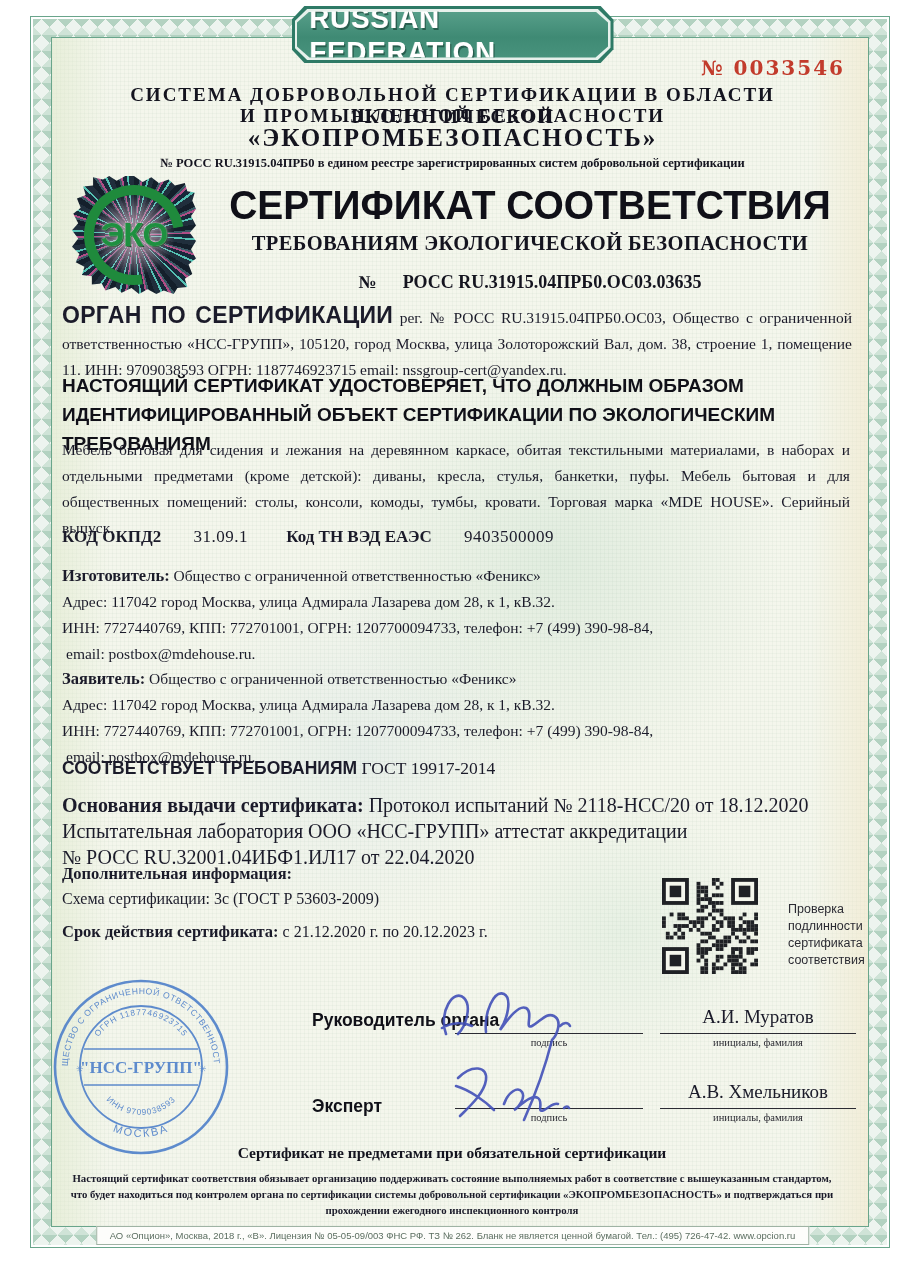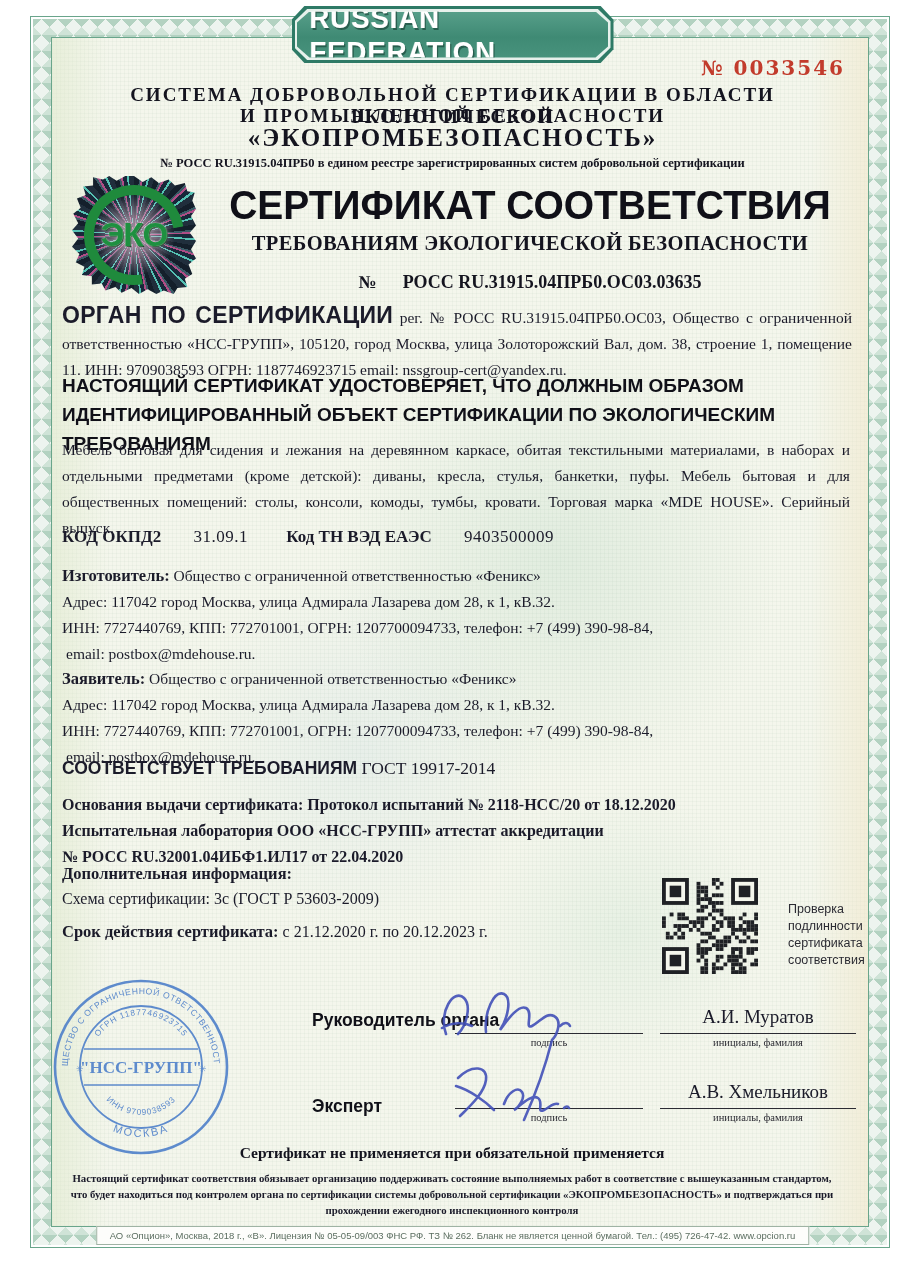--- a/index.html
+++ b/index.html
@@ -79,21 +79,21 @@
     font-size:19px;line-height:29px;color:#101018;}
   .desc{left:62px;top:437px;width:788px;}
   .codes{left:62px;top:527px;width:788px;font-size:17px;}
   .codes .v{margin-right:34px;letter-spacing:.5px;}
   .codes .l1{margin-right:28px;}
   .blk{left:62px;width:788px;font-size:15.5px;line-height:26px;}
   .blk b{font-size:16.5px;}
   .manu{top:563px;}
   .appl{top:666px;}
   .conform{left:62px;top:758px;width:788px;font-size:17.5px;}
-  .basis{left:62px;top:792px;width:788px;font-size:16px;line-height:26px;font-weight:bold;}
+  .basis{left:62px;top:792px;width:788px;font-size:20px;line-height:26px;}
   .addl{left:62px;top:864px;width:600px;font-weight:700;font-size:16.5px;}
   .addlval{left:62px;top:890px;width:600px;font-size:16px;}
   .validity{left:62px;top:922px;width:650px;font-size:16px;}
   .validity b{font-size:16.5px;}
   
   .qr{left:662px;top:878px;width:96px;height:96px;}
   .qrcap{left:788px;top:901px;width:84px;font-family:"Liberation Sans","DejaVu Sans",sans-serif;
     font-size:12.5px;line-height:17px;color:#2b2b33;}
   
   .role{left:312px;font-family:"Liberation Sans","DejaVu Sans",sans-serif;
@@ -447,17 +447,17 @@
     <g fill="none" stroke="#4250b8" stroke-width="2.6" stroke-linecap="round" opacity=".9">
       <path d="M 18 52 C 10 30, 26 6, 36 16 C 44 24, 38 44, 30 52 M 14 46 C 24 40, 36 40, 44 44"></path>
       <path d="M 58 50 C 56 30, 66 8, 76 12 C 84 16, 80 36, 72 48 C 78 40, 90 22, 98 26 C 106 30, 96 48, 104 44 C 112 40, 118 30, 126 34 C 134 38, 130 52, 124 58 C 116 90, 104 120, 96 138"></path>
       <path d="M 132 44 C 136 40, 140 40, 142 44"></path>
       <path d="M 30 96 C 44 82, 60 84, 58 98 C 56 112, 40 126, 32 134 M 28 104 C 42 108, 58 120, 66 128"></path>
       <path d="M 76 122 C 80 110, 90 104, 94 110 C 98 116, 90 126, 86 128 C 94 122, 104 112, 110 116 C 116 120, 108 132, 116 128 C 122 125, 126 120, 130 122"></path>
       <path d="M 136 126 C 138 124, 140 124, 141 126"></path>
     </g>
   </svg>
 
-  <div class="abs note">Сертификат не применяется при обязательной применяется</div>
+  <div class="abs note">Сертификат не предметами при обязательной сертификации</div>
   <div class="abs fine">Настоящий сертификат соответствия обязывает организацию поддерживать состояние выполняемых работ в соответствие с вышеуказанным стандартом, что будет находиться под контролем органа по сертификации системы добровольной сертификации «ЭКОПРОМБЕЗОПАСНОСТЬ» и подтверждаться при прохождении ежегодного инспекционного контроля</div>
   <div class="abs strip">АО «Опцион», Москва, 2018 г., «В». Лицензия № 05-05-09/003 ФНС РФ. ТЗ № 262. Бланк не является ценной бумагой. Тел.: (495) 726-47-42. www.opcion.ru</div>
 
 </div>
 
 </body></html>

